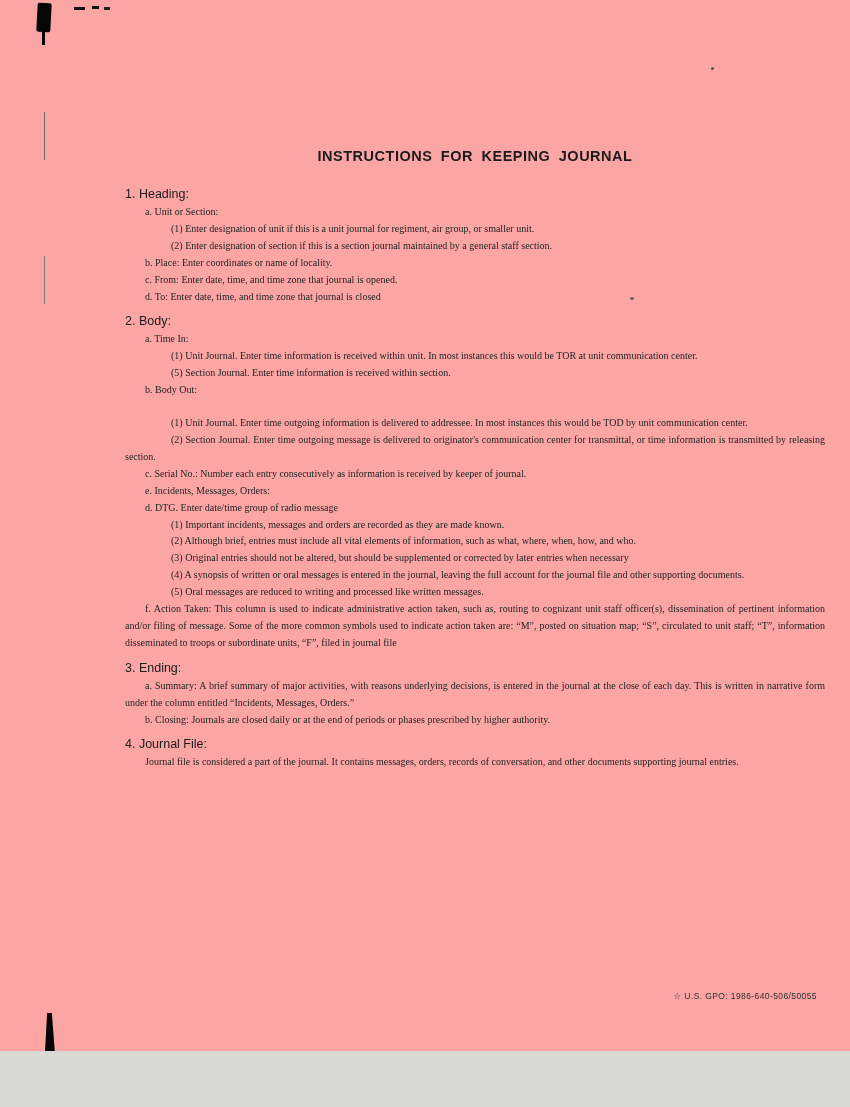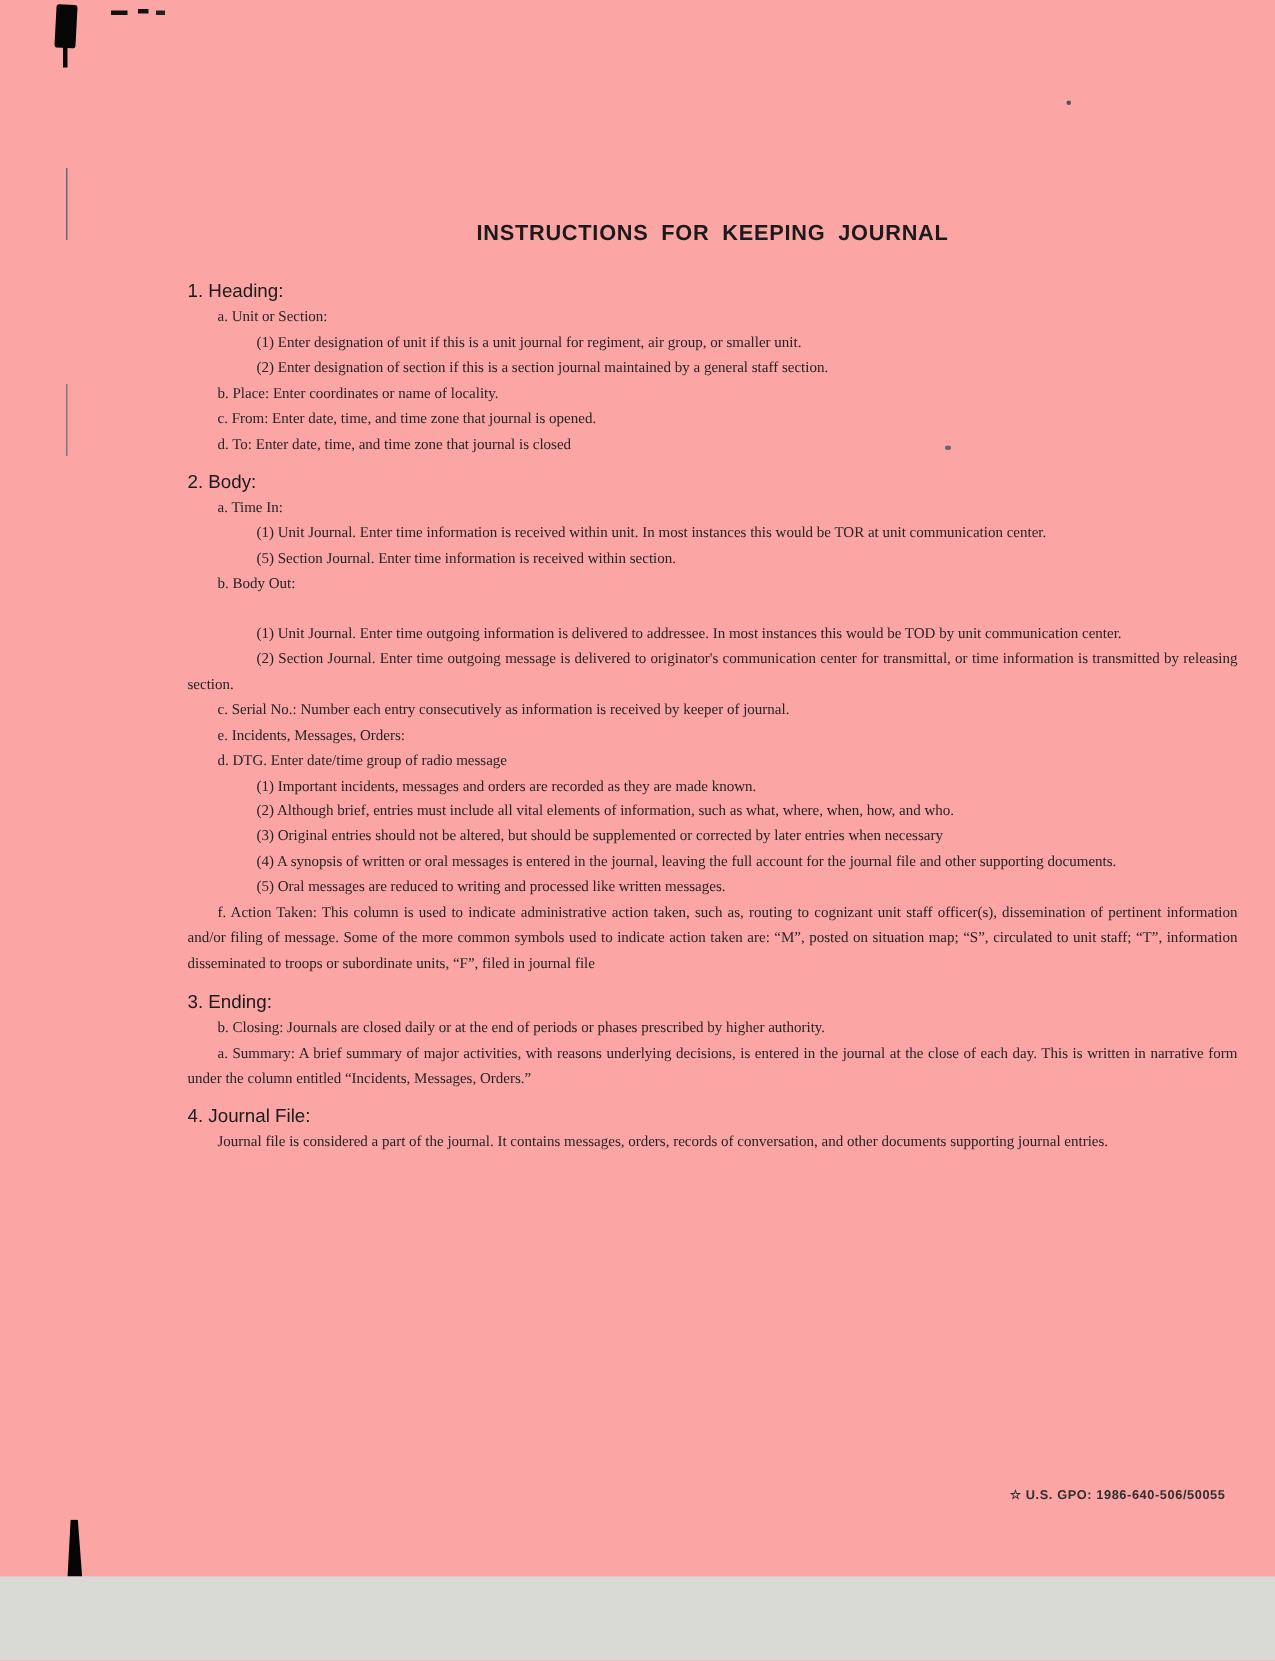--- a/index.html
+++ b/index.html
@@ -46,21 +46,21 @@
   }
   .indent-1 { text-indent: 20px; }
   .indent-2 { text-indent: 46px; }
   .space-before { margin-top: 16px; }
   .footer {
     position: absolute;
     top: 991px;
     right: 33px;
     font-family: "Liberation Sans", sans-serif;
     font-size: 8.5px;
-    font-weight: bold;
+    font-weight: normal;
     letter-spacing: 0.4px;
     color: #2e2e2e;
   }
   
   .artifact { position: absolute; }
   .corner-mark { left: 37px; top: 3px; width: 14px; height: 29px; background: #060606; border-radius: 2px; transform: rotate(3deg); }
   .corner-tail { left: 42px; top: 30px; width: 3px; height: 15px; background: #060606; }
   .dash-1 { left: 74px; top: 7px; width: 11px; height: 3px; background: #111; }
   .dash-2 { left: 92px; top: 6px; width: 7px; height: 3px; background: #111; }
   .dash-3 { left: 104px; top: 7px; width: 6px; height: 3px; background: #222; }
@@ -124,22 +124,22 @@
         <p class="para indent-1">c. Serial No.: Number each entry consecutively as information is received by keeper of journal.</p>
         <p class="para indent-1">e. Incidents, Messages, Orders:</p>
         <p class="para indent-1">d. DTG. Enter date/time group of radio message</p>
         <p class="para indent-2">(1) Important incidents, messages and orders are recorded as they are made known.</p>
         <p class="para indent-2">(2) Although brief, entries must include all vital elements of information, such as what, where, when, how, and who.</p>
         <p class="para indent-2">(3) Original entries should not be altered, but should be supplemented or corrected by later entries when necessary</p>
         <p class="para indent-2">(4) A synopsis of written or oral messages is entered in the journal, leaving the full account for the journal file and other supporting documents.</p>
         <p class="para indent-2">(5) Oral messages are reduced to writing and processed like written messages.</p>
         <p class="para indent-1">f. Action Taken: This column is used to indicate administrative action taken, such as, routing to cognizant unit staff officer(s), dissemination of pertinent information and/or filing of message.  Some of the more common symbols used to indicate action taken are: “M”, posted on situation map; “S”, circulated to unit staff; “T”, information disseminated to troops or subordinate units, “F”, filed in journal file</p>
         <div class="section-heading">3. Ending:</div>
+        <p class="para indent-1">a. Summary: A brief summary of major activities, with reasons underlying decisions, is entered in the journal at the close of each day.  This is written in narrative form under the column entitled “Incidents, Messages, Orders.”</p>
         <p class="para indent-1">b. Closing: Journals are closed daily or at the end of periods or phases prescribed by higher authority.</p>
-        <p class="para indent-1">a. Summary: A brief summary of major activities, with reasons underlying decisions, is entered in the journal at the close of each day.  This is written in narrative form under the column entitled “Incidents, Messages, Orders.”</p>
         <div class="section-heading">4. Journal File:</div>
         <p class="para indent-1">Journal file is considered a part of the journal.  It contains messages, orders, records of conversation, and other documents supporting journal entries.</p>
       </div>
   </div>
 
   <div class="footer">☆ U.S. GPO: 1986-640-506/50055</div>
 
   <div class="artifact bottom-wedge"></div>
   <div class="artifact ink-blob-a"></div>
   <div class="artifact ink-blob-a-tail"></div>

